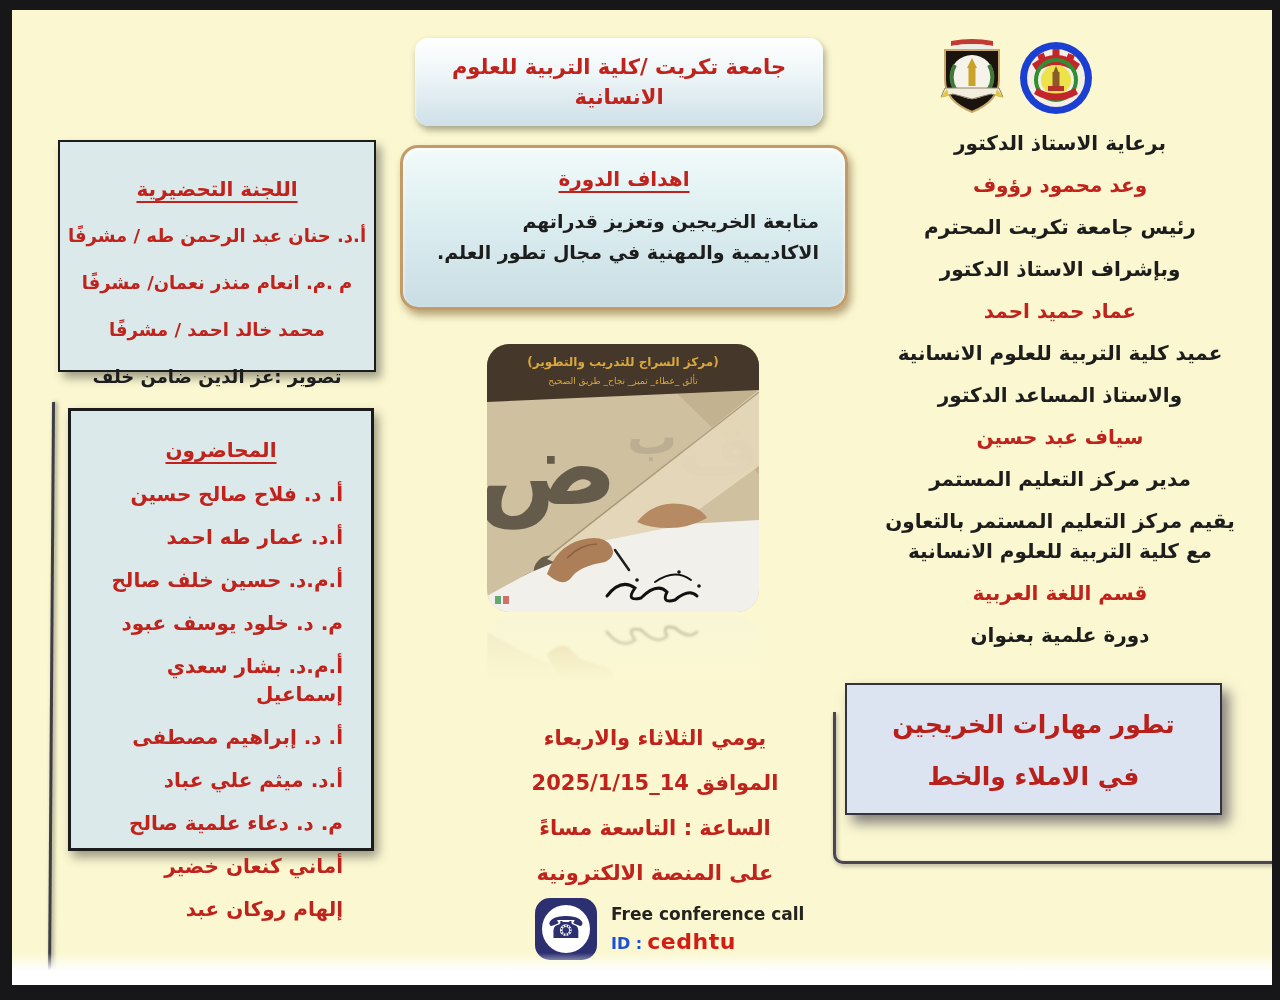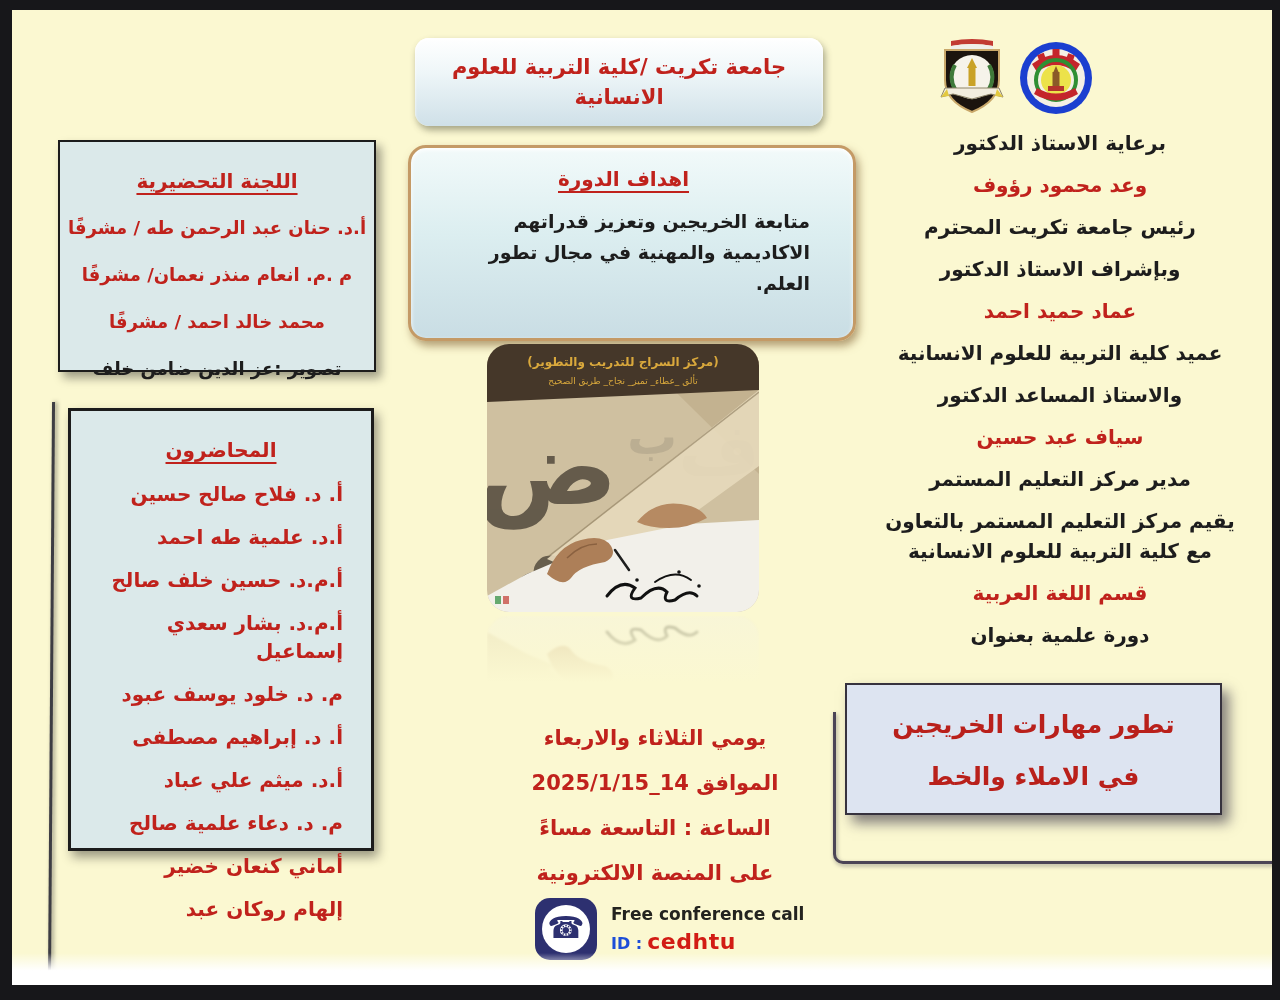--- a/index.html
+++ b/index.html
@@ -22,31 +22,31 @@
   .logo2{left:1006px;top:30px;width:76px;height:76px;}
 
   
   .patronage{position:absolute;left:858px;top:118px;width:380px;text-align:center;}
   .pl{font-weight:bold;font-size:20px;line-height:30px;margin-bottom:12px;}
   .black{color:#1d1d1d;text-align:center;} .red{color:#c0221c;}
 
   
   .committee{position:absolute;left:46px;top:130px;width:318px;height:232px;background:#dbe9ea;
              border:2px solid #1c1c1c;box-shadow:5px 6px 9px rgba(20,20,20,.4);
-             text-align:center;padding-top:24px;box-sizing:border-box;}
+             text-align:center;padding-top:32px;box-sizing:border-box;}
   .box-title{color:#c0221c;font-weight:bold;font-size:20px;line-height:30px;
              text-decoration:underline;text-decoration-thickness:2px;text-underline-offset:5px;}
   .cm{font-weight:bold;font-size:18px;line-height:30px;margin-top:17px;}
 
   
-  .objectives{position:absolute;left:396px;top:135px;width:448px;height:196px;border-radius:18px;
+  .objectives{position:absolute;left:388px;top:135px;width:448px;height:165px;border-radius:18px;
               background:linear-gradient(180deg,#f2fafa 0%,#dceef0 45%,#c9dde4 100%);
               border:3px solid #c49a66;
               box-shadow:3px 5px 8px rgba(120,85,40,.55), inset 0 2px 4px #ffffff;
-              text-align:center;padding:16px 43px 0 26px;box-sizing:border-box;}
+              text-align:center;padding:16px 26px 0 26px;box-sizing:border-box;}
   .obj-body{color:#1d1d1d;font-weight:bold;font-size:19px;line-height:31px;text-align:right;margin-top:12px;}
 
   
   .photo-wrap{position:absolute;left:475px;top:334px;width:272px;height:240px;}
   .photo-wrap svg{display:block;}
   .photo-mirror-wrap{position:absolute;left:475px;top:606px;width:272px;height:72px;overflow:hidden;}
   .photo-mirror-wrap svg{transform:scaleY(-1);opacity:.45;filter:blur(1px);display:block;}
   .mirror-fade{position:absolute;left:0;top:0;width:272px;height:72px;
                background:linear-gradient(180deg,rgba(251,248,209,.45) 0%,#fbf8d1 92%);}
 
@@ -206,24 +206,24 @@
           <path d="M120,252 q14,-18 28,-8 q-10,14 6,10 q16,-16 26,-6 q-6,12 8,8 q14,-12 22,-4" stroke="#111111" stroke-width="3" fill="none" stroke-linecap="round"></path>
         </g>
       </svg>
       <div class="mirror-fade"></div>
     </div>
 
     <div class="deco-line"></div>
     <div class="lecturers" dir="rtl">
       <div class="box-title">المحاضرون</div>
       <div class="ln">أ. د. فلاح صالح حسين</div>
-      <div class="ln">أ.د. علمية طه احمد</div>
+      <div class="ln">أ.د. عمار طه احمد</div>
       <div class="ln">أ.م.د. حسين خلف صالح</div>
+      <div class="ln">م. د. خلود يوسف عبود</div>
       <div class="ln">أ.م.د. بشار سعدي إسماعيل</div>
-      <div class="ln">م. د. خلود يوسف عبود</div>
       <div class="ln">أ. د. إبراهيم مصطفى</div>
       <div class="ln">أ.د. ميثم علي عباد</div>
       <div class="ln">م. د. دعاء علمية صالح</div>
       <div class="ln">أماني كنعان خضير</div>
       <div class="ln">إلهام روكان عبد</div>
     </div>
 
     <div class="schedule" dir="rtl">
       <div class="sl">يومي الثلاثاء والاربعاء</div>
       <div class="sl">الموافق 14_2025/1/15</div>

